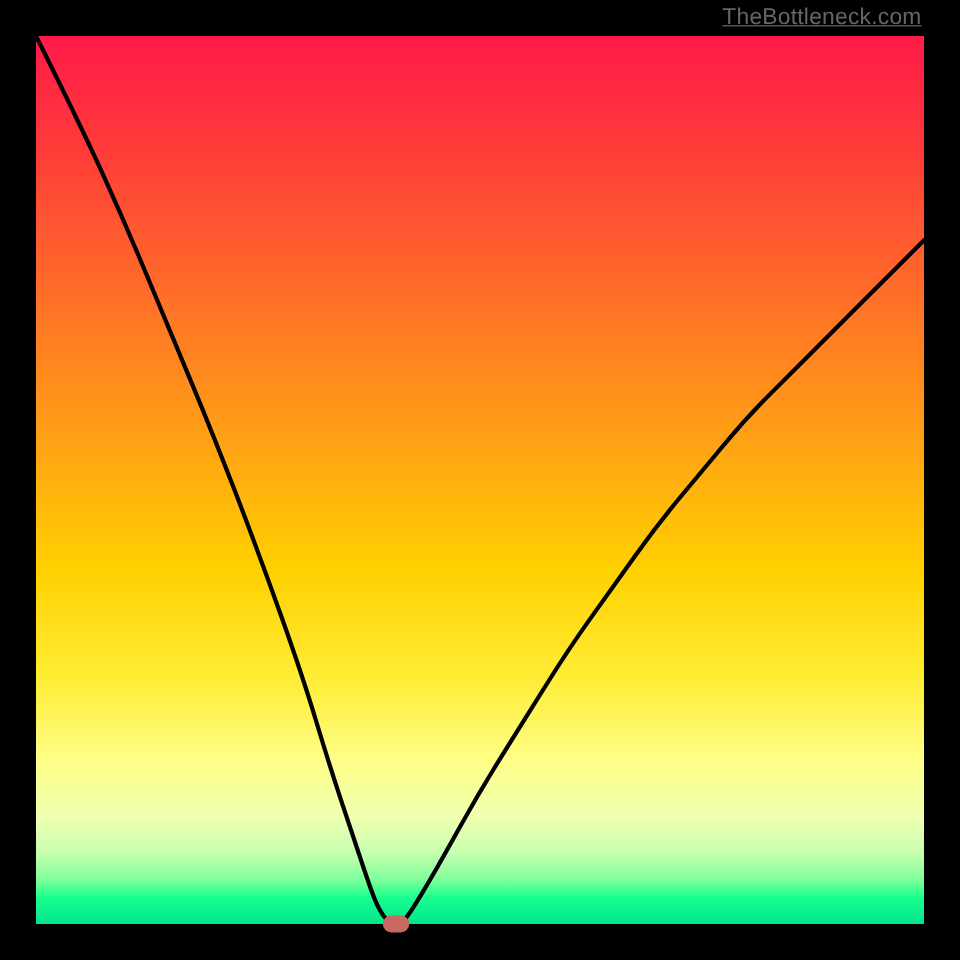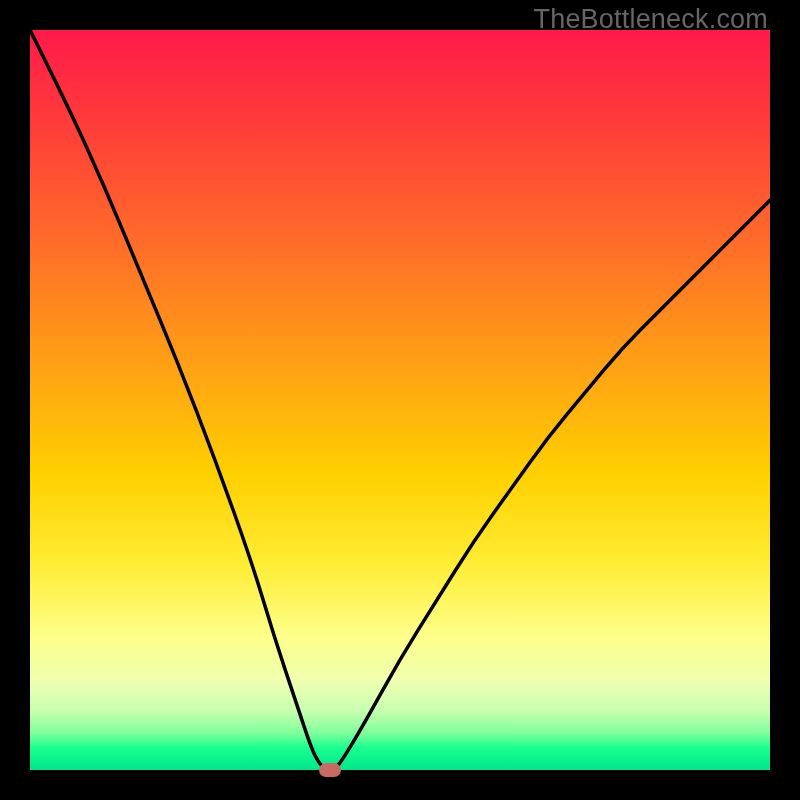--- a/index.html
+++ b/index.html
@@ -37,23 +37,24 @@
       #7fff9a 95%,
       #1aff8f 97%,
       #00e68c 100%
     );
   }
   .watermark {
     position: absolute;
     top: 4px;
     right: 32px;
     color: #666;
-    font-size: 27px;
+    font-size: 19px;
     letter-spacing: 0.2px;
     user-select: none;
+    text-decoration: underline;
   }
   svg.curve {
     position: absolute;
     left: 0;
     top: 0;
     width: 740px;
     height: 740px;
   }
   .marker {
     position: absolute;

